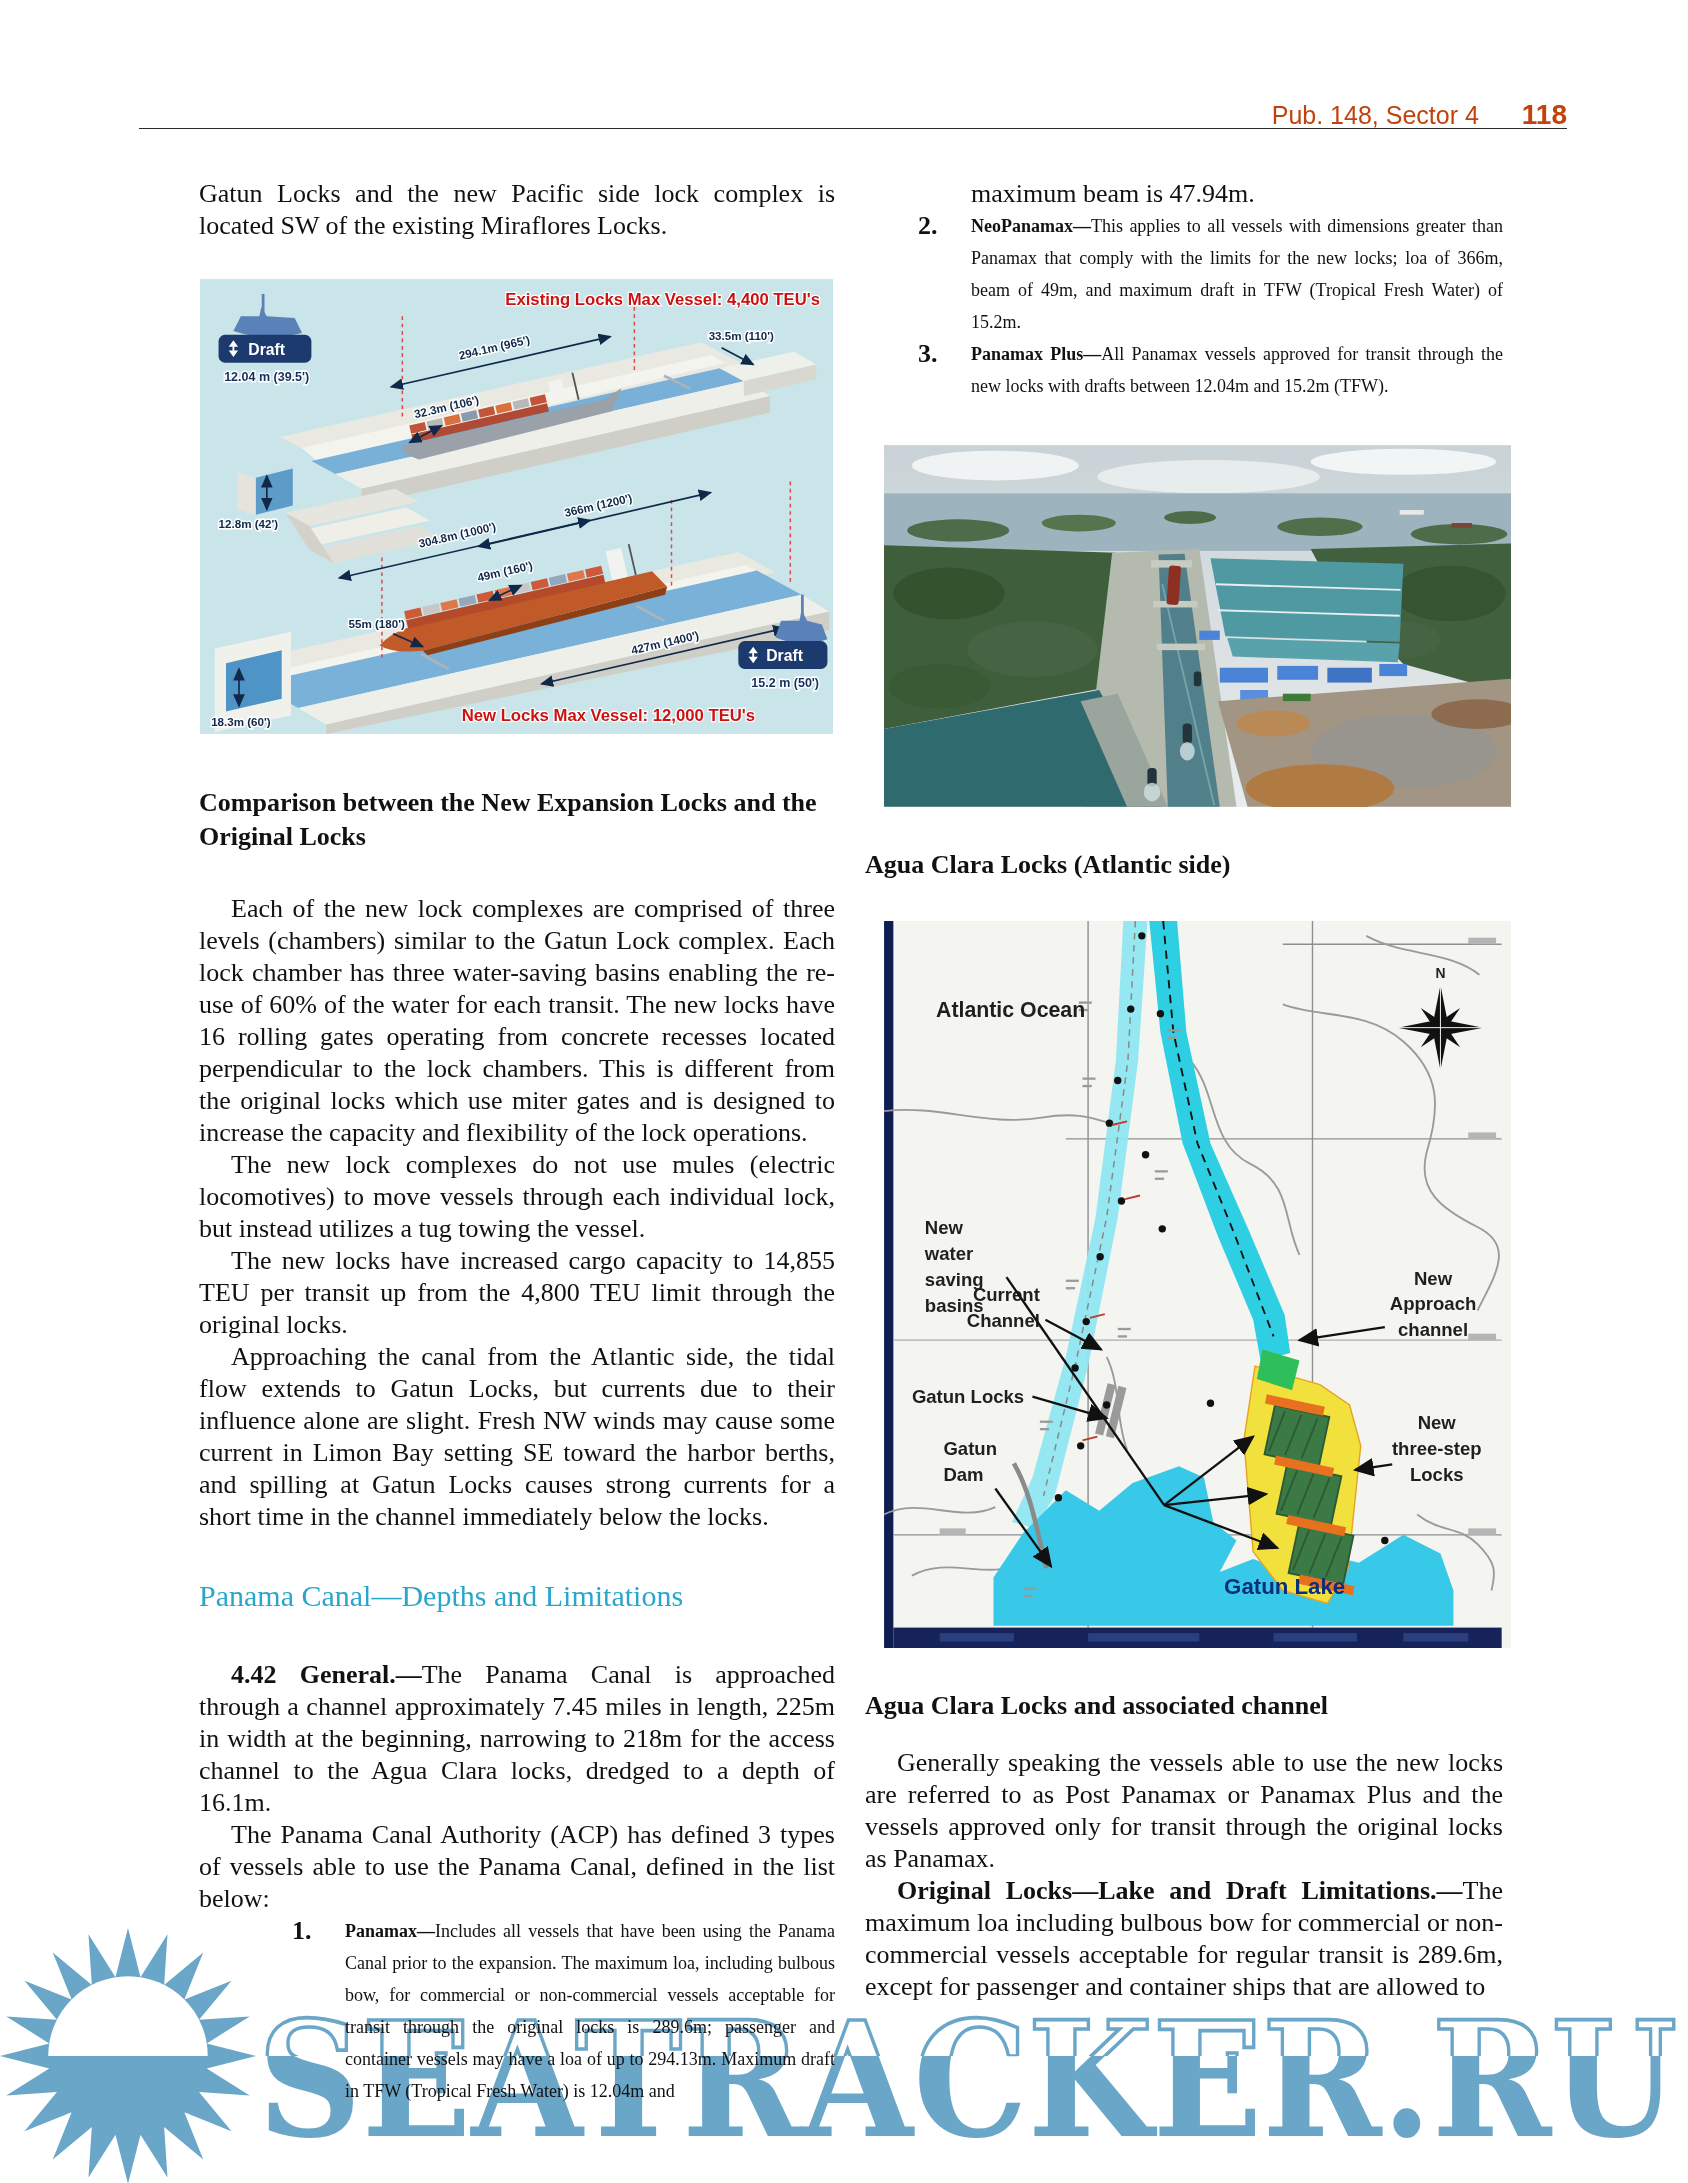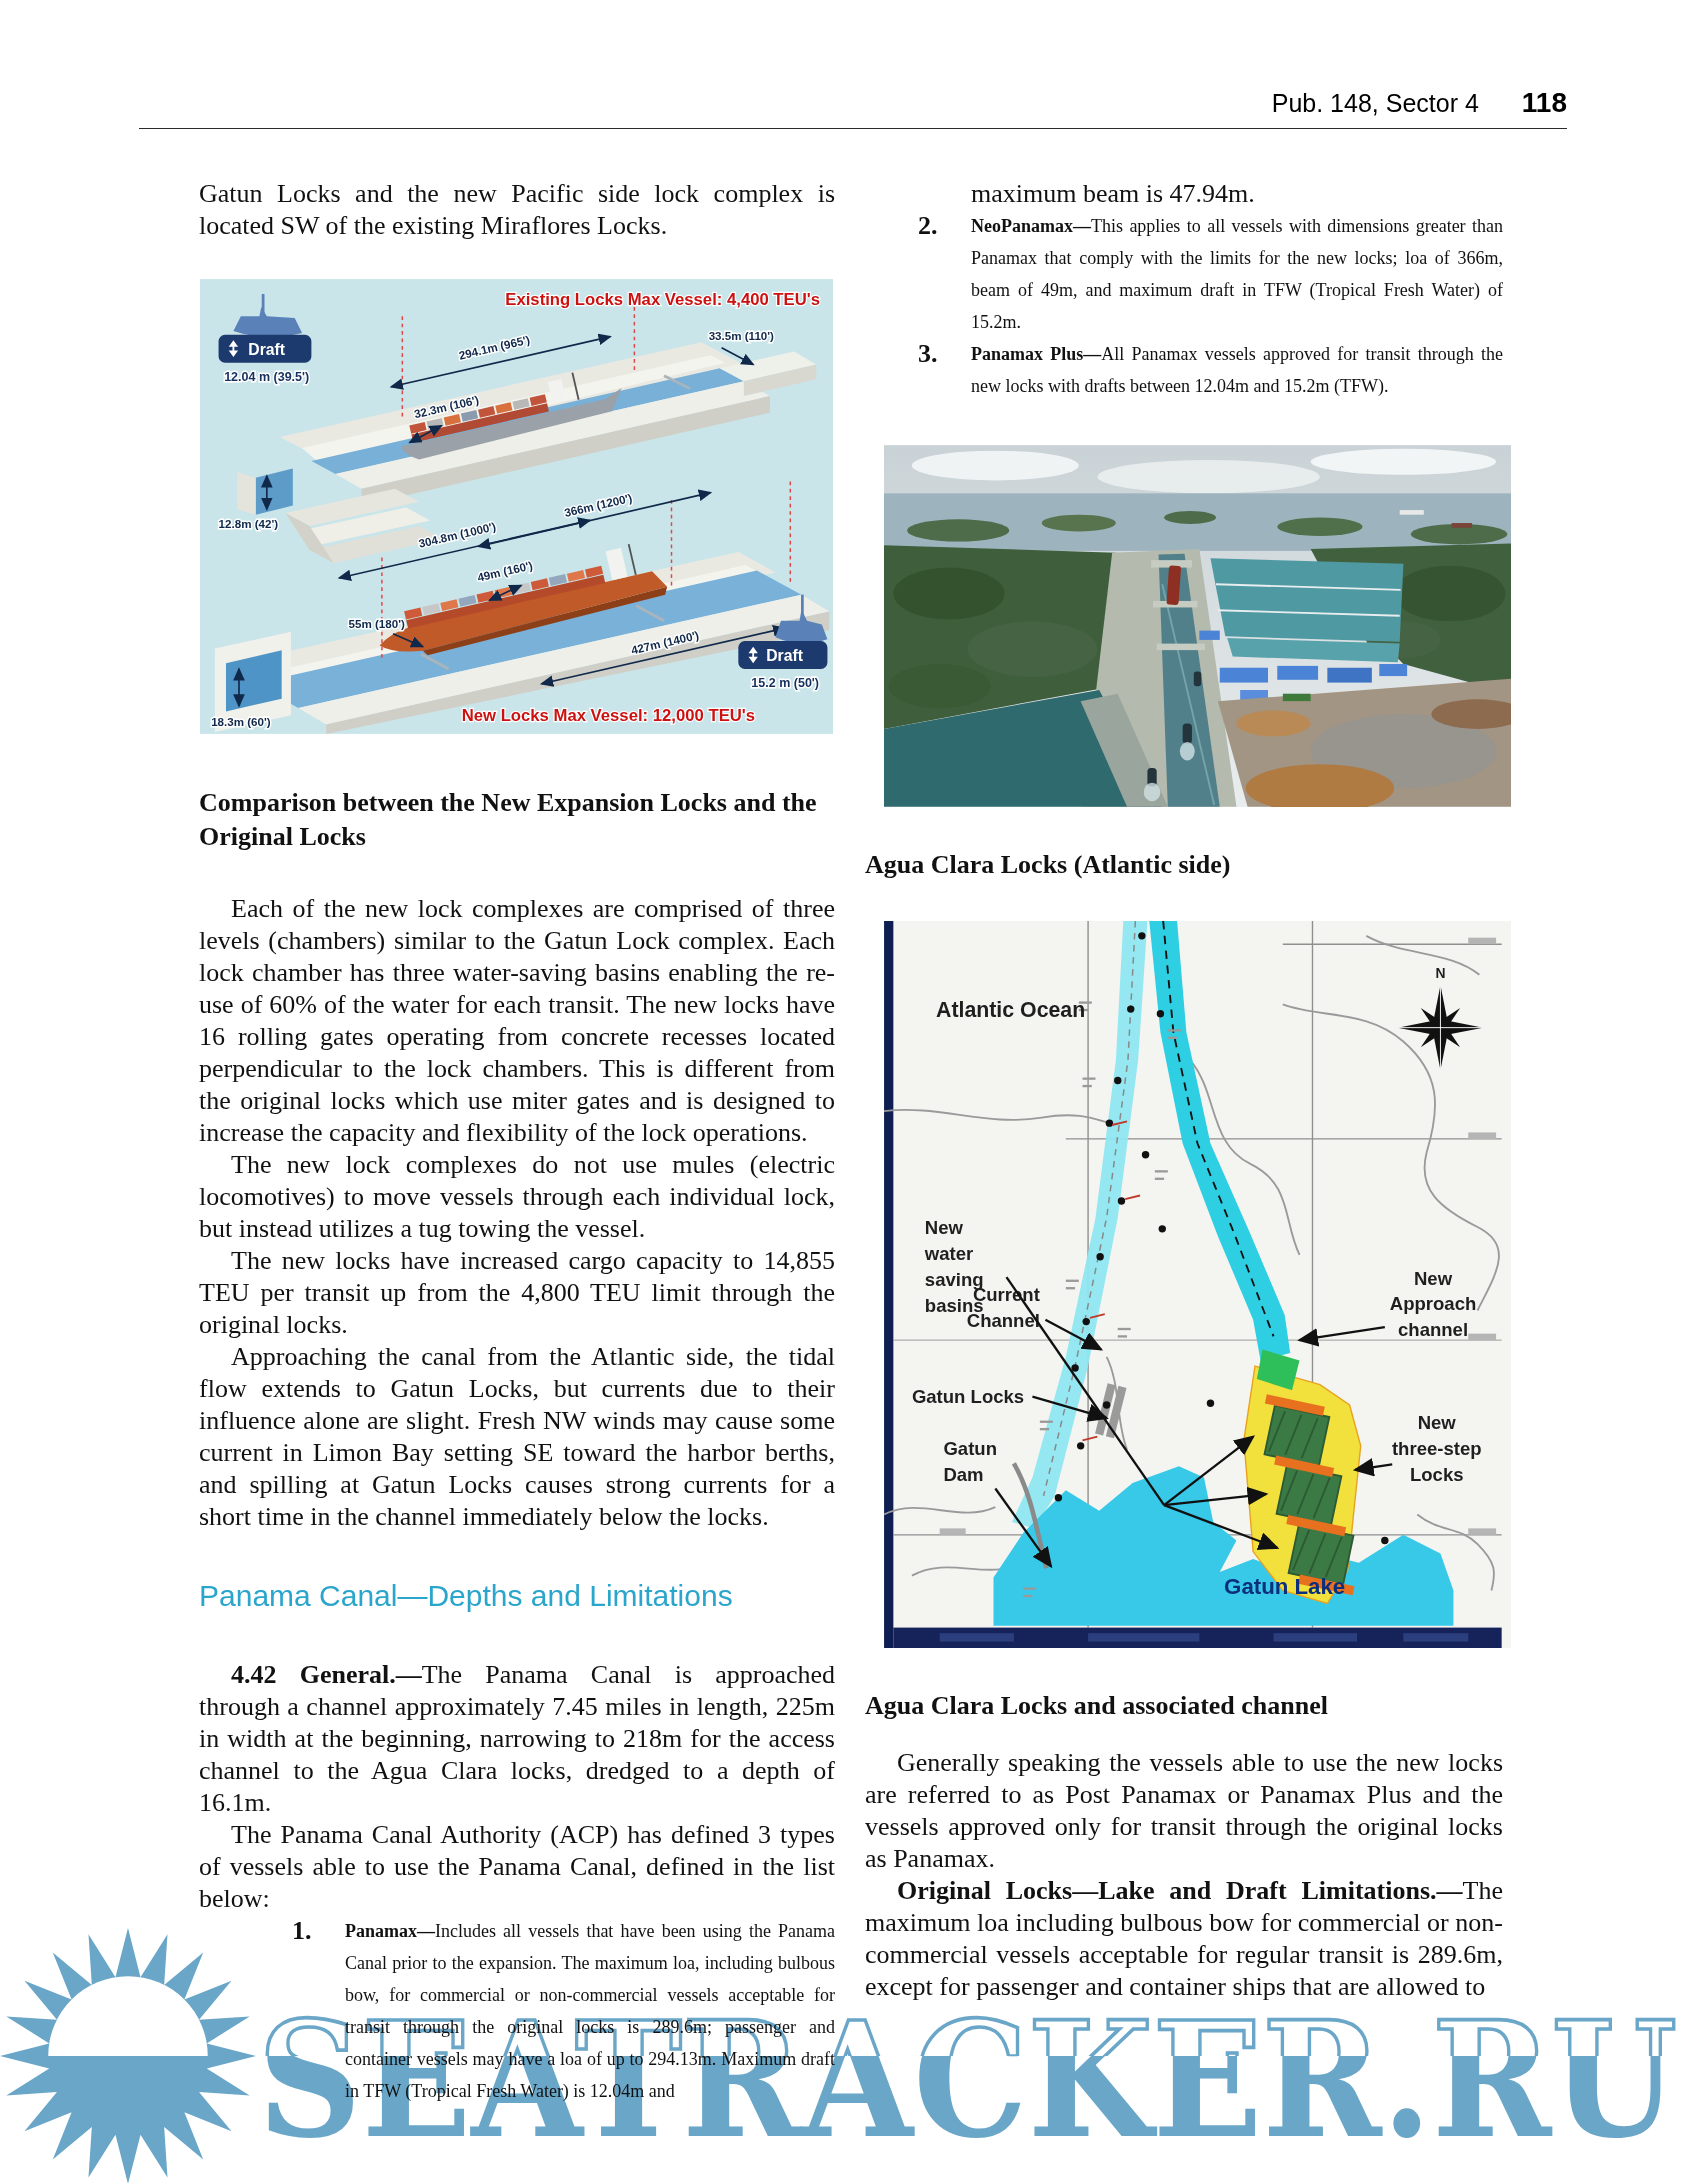--- a/index.html
+++ b/index.html
@@ -1,32 +1,32 @@
 <!DOCTYPE html>
 <html style="--accent: #2aa5cc; --diagram_red: #cc1111; --watermark: #6aa6c8; --navy: #1d3a6e;font-size:15px"><head>
 <meta charset="utf-8">
 <style>
   html,body{margin:0;padding:0;background:#777;}
   .page{position:relative;width:1688px;height:2183px;background:#ffffff;overflow:hidden;
         font-family:"Liberation Serif",serif;color:#111;}
-  .hdr{position:absolute;top:87px;right:121px;font-family:"Liberation Sans",sans-serif;
-       font-size:25px;color:#000000;z-index:3;}
+  .hdr{position:absolute;top:99px;right:121px;font-family:"Liberation Sans",sans-serif;
+       font-size:25px;color:#c2410c;z-index:3;}
   .hdr .pg{font-weight:bold;font-size:28px;margin-left:43px;}
   .rule{position:absolute;top:128px;left:139px;width:1428px;border-top:1.9px solid #2b2b2b;z-index:3;}
   .col{position:absolute;top:178px;z-index:2;}
   .col-left{left:199px;width:636px;}
   .col-right{left:865px;width:638px;}
   p{font-size:26px;line-height:32px;text-align:justify;margin:0;text-indent:32px;}
   .noind{text-indent:0;}
   .cont{text-indent:0;padding-left:106px;}
   .caption{font-weight:bold;text-align:left;font-size:26px;line-height:34px;margin:0;text-indent:0;}
   .cap1{margin-top:52px;}
   .cap-photo{margin-top:41px;}
   .cap-map{margin-top:41px;}
-  .heading{font-family:Liberation Sans, sans-serif;font-size:30px;line-height:35px;
+  .heading{font-family:Liberation Serif, serif;font-size:30px;line-height:35px;
            color:var(--accent,#2aa5cc);margin:45px 0 0 0;text-indent:0;font-weight:normal;}
   .p442{margin-top:46px;}
   .li{display:flex;margin:0;}
   .li .num{flex:none;font-weight:bold;font-size:26px;line-height:32px;}
   .li .bod{flex:1;font-size:18px;line-height:32px;text-align:justify;}
   .list-left .li{padding-left:93px;}
   .list-left .num{width:53px;}
   .list-right .li{padding-left:53px;}
   .list-right .num{width:53px;}
   .fig{display:block;}

